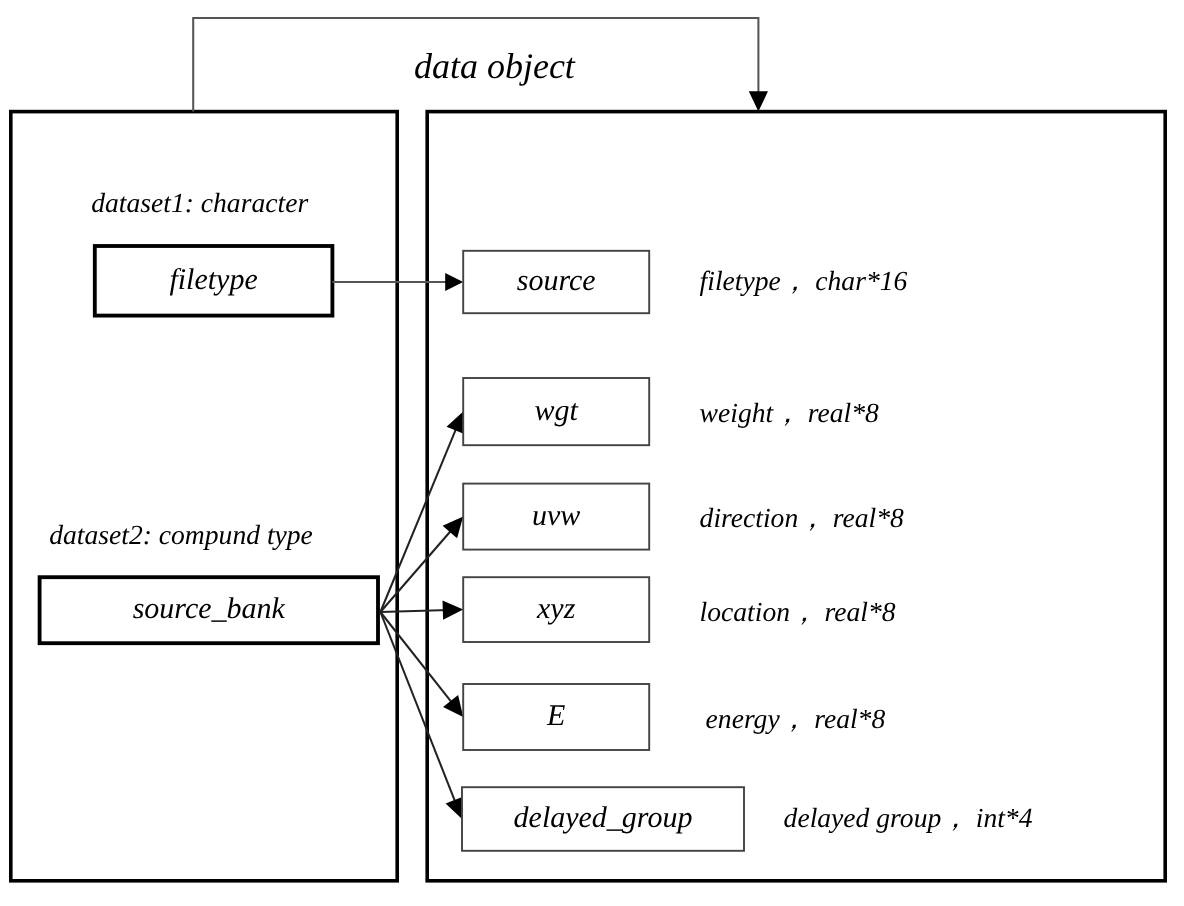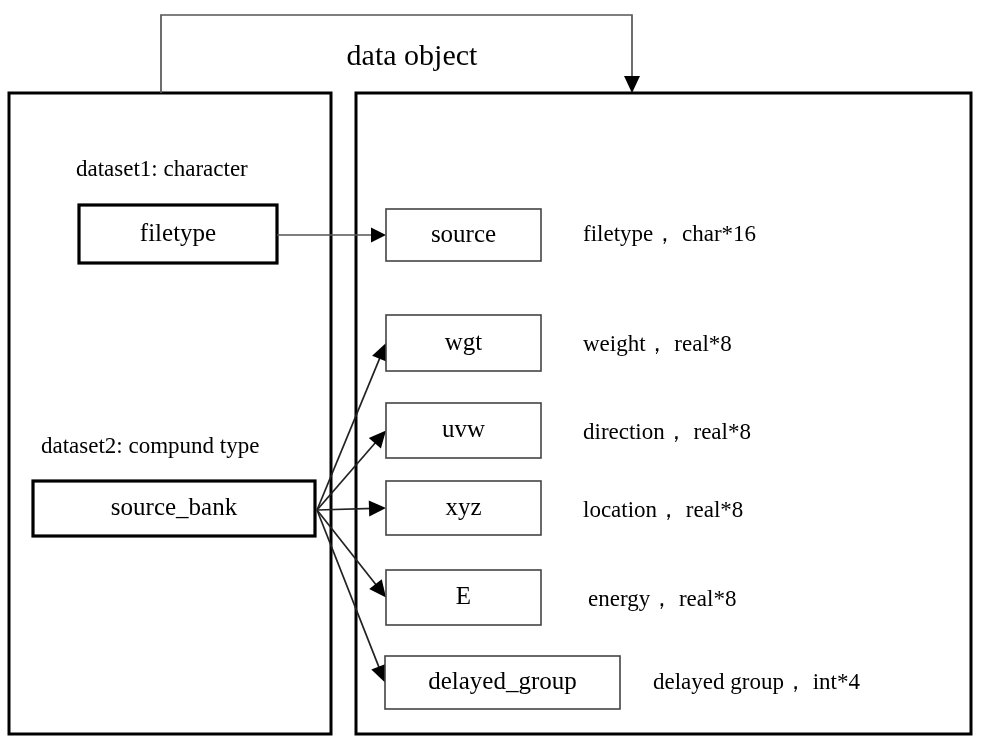--- a/index.html
+++ b/index.html
@@ -12,20 +12,21 @@
     width: 987px;
     height: 755px;
     font-family: "Liberation Serif", "DejaVu Serif", serif;
     color: #000000;
     overflow: hidden;
   }
   #diagram-root {
     position: relative;
     width: 987px;
     height: 755px;
+    font-style: italic;
   }
   svg.diagram {
     display: block;
     width: 987px;
     height: 755px;
   }
   .panel-rect {
     fill: #ffffff;
     stroke: #000000;
     stroke-width: 3;

